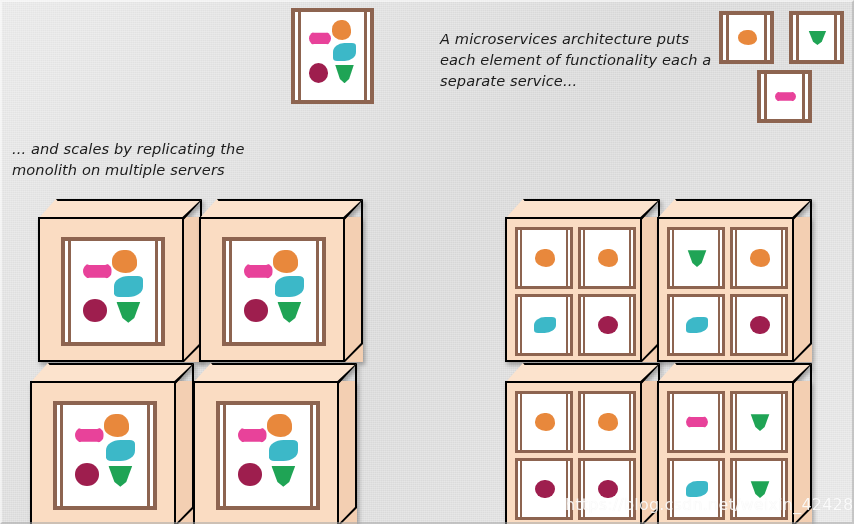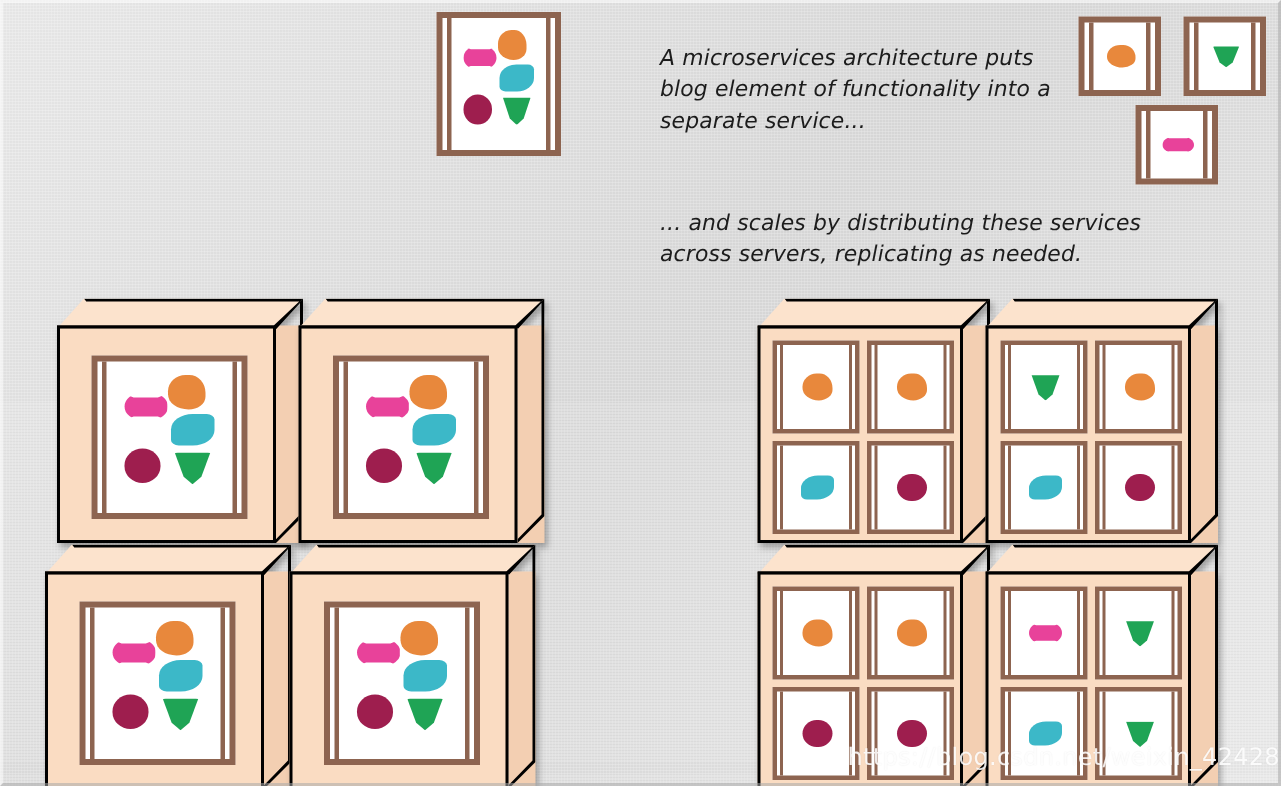--- a/index.html
+++ b/index.html
@@ -162,25 +162,25 @@
     white-space: nowrap;
     text-shadow: 0 0 1px rgba(0,0,0,.08);
   }
 </style>
 </head>
 <body>
 
 <div class="grain"></div>
 
 <div class="stage" id="stage">
+    <div class="caption" style="left: 12px; top: 138px;">... and scales by replicating the
+monolith on multiple servers</div>
     <div class="caption" style="left: 440px; top: 28px;">A microservices architecture puts
-blog element of functionality into a
+each element of functionality each a
 separate service...</div>
-    <div class="caption" style="left: 440px; top: 138px;">... and scales by distributing these services
-across servers, replicating as needed.</div>
     <div class="svc" style="left: 291px; top: 8px; width: 83px; height: 96px;">
       <div class="inner" style="width: 75px; height: 88px;">
         <div class="shape bone" style="width: 22.5px; height: 15.4px; left: 13.875px; top: 18.7px; background: rgb(232, 66, 154);"></div>
         <div class="shape blob" style="width: 19.875px; height: 19.8px; left: 36.5625px; top: 8.14px; background: rgb(232, 136, 60);"></div>
         <div class="shape diamond" style="width: 22.5px; height: 18.04px; left: 38.25px; top: 30.58px; background: rgb(60, 184, 200);"></div>
         <div class="shape circle" style="width: 19.125px; height: 19.8px; left: 14.0625px; top: 50.82px; background: rgb(158, 30, 78);"></div>
         <div class="shape tri" style="width: 21px; height: 19.36px; left: 39px; top: 51.92px; background: rgb(31, 164, 85);"></div>
       </div>
     </div>
     <div class="svc" style="left: 719px; top: 11px; width: 55px; height: 53px;">

